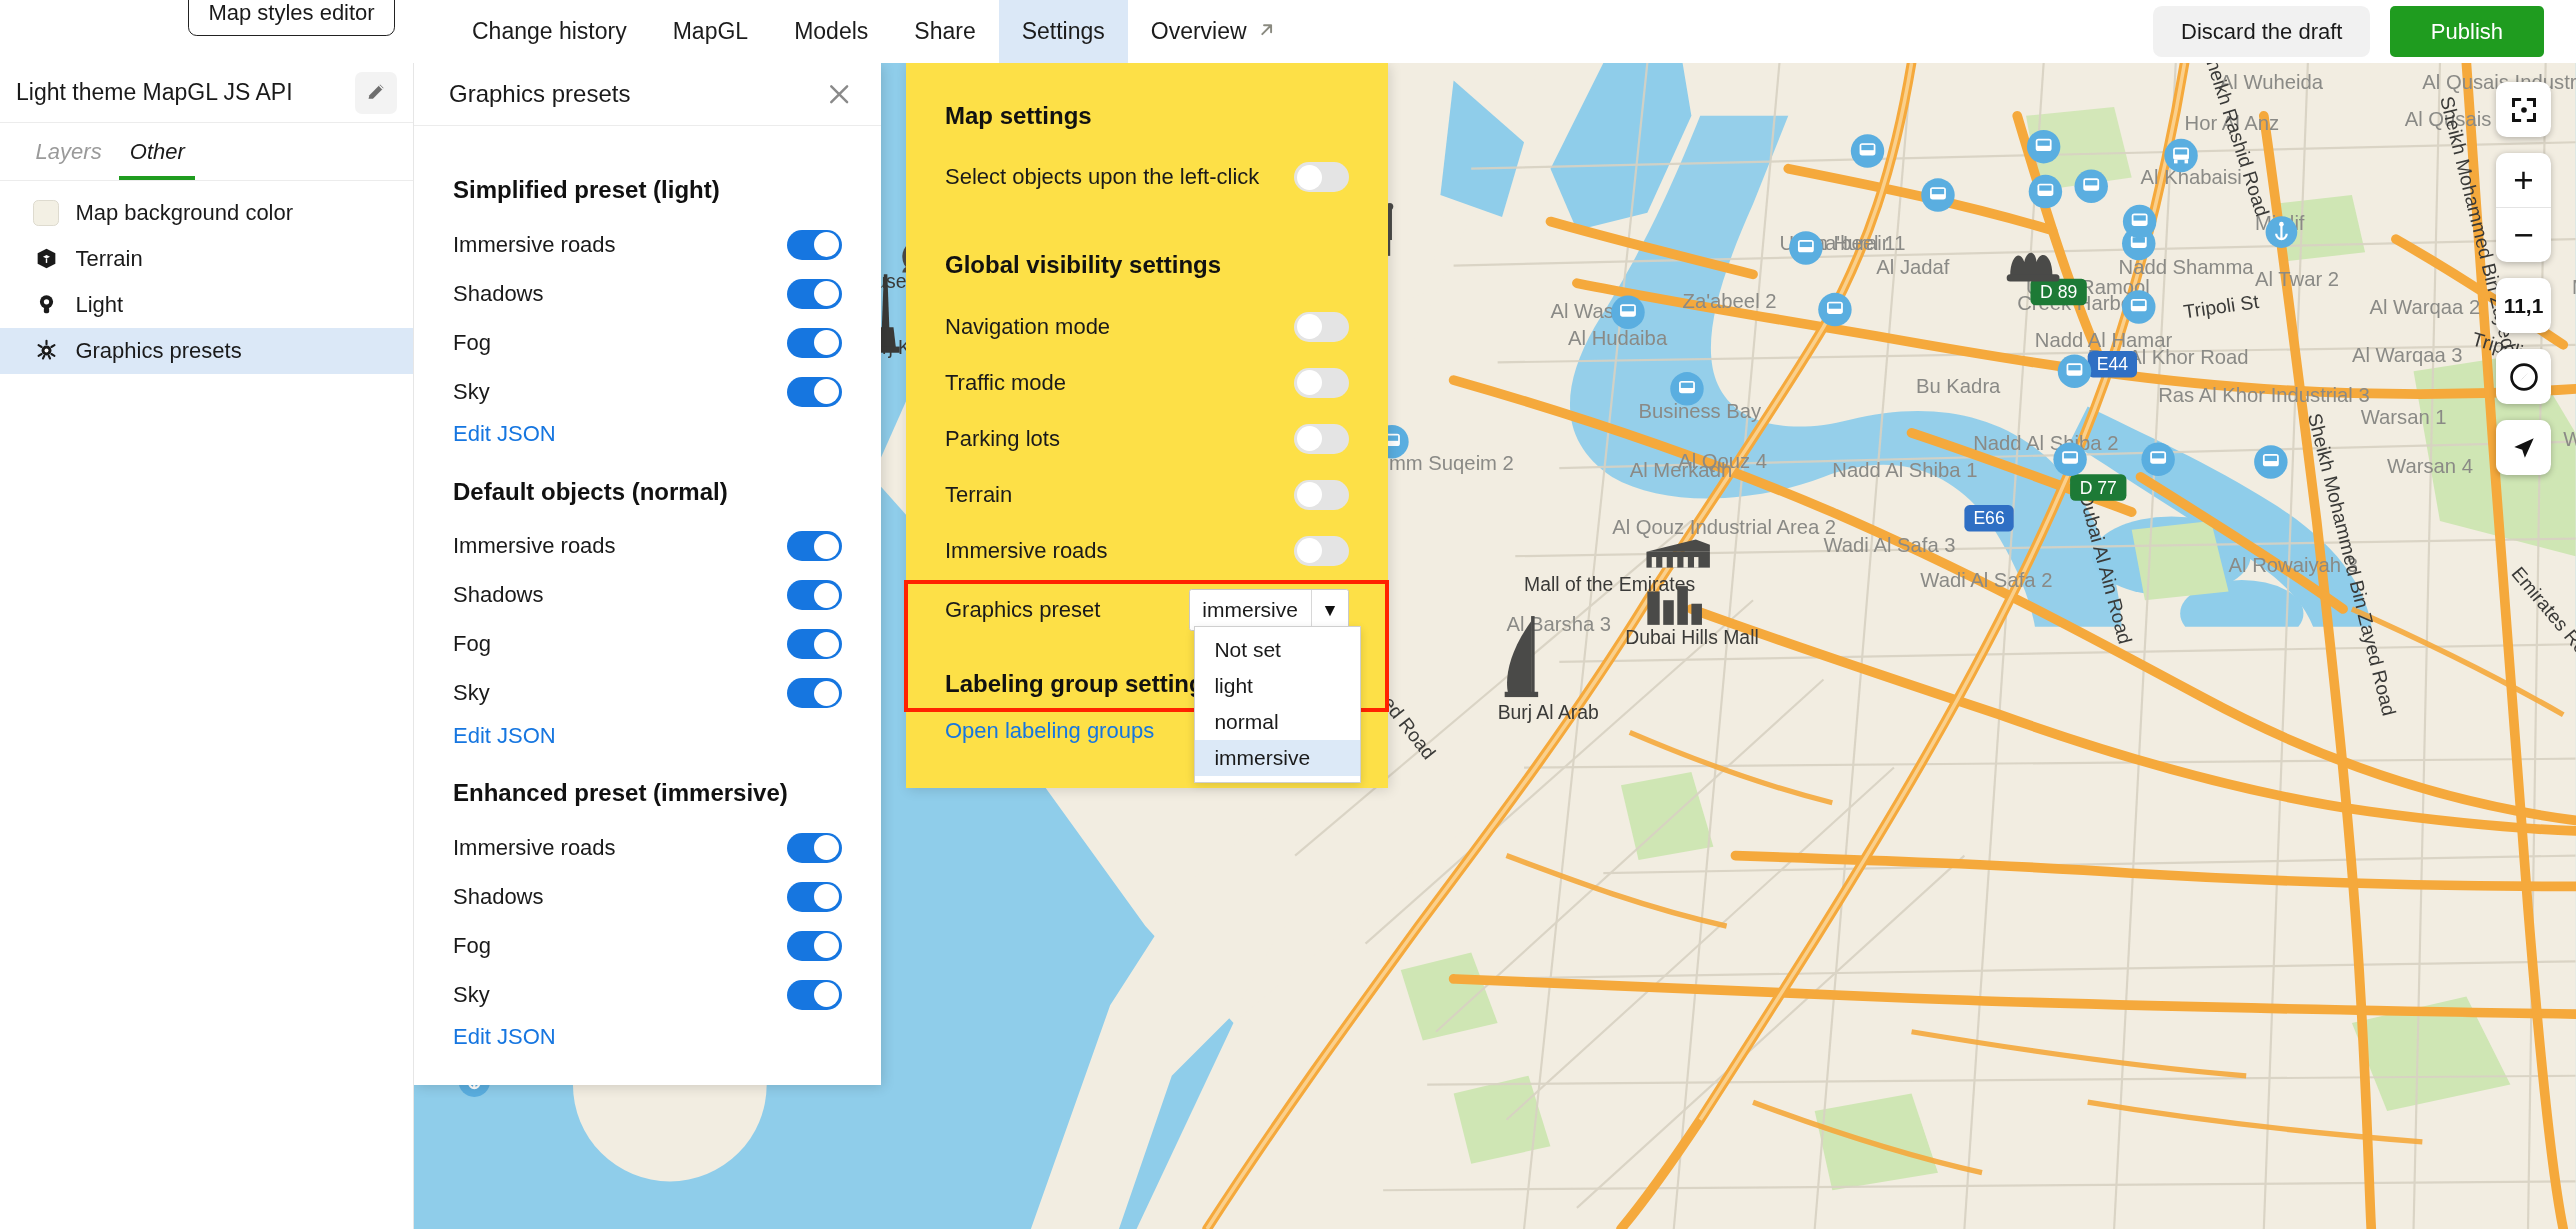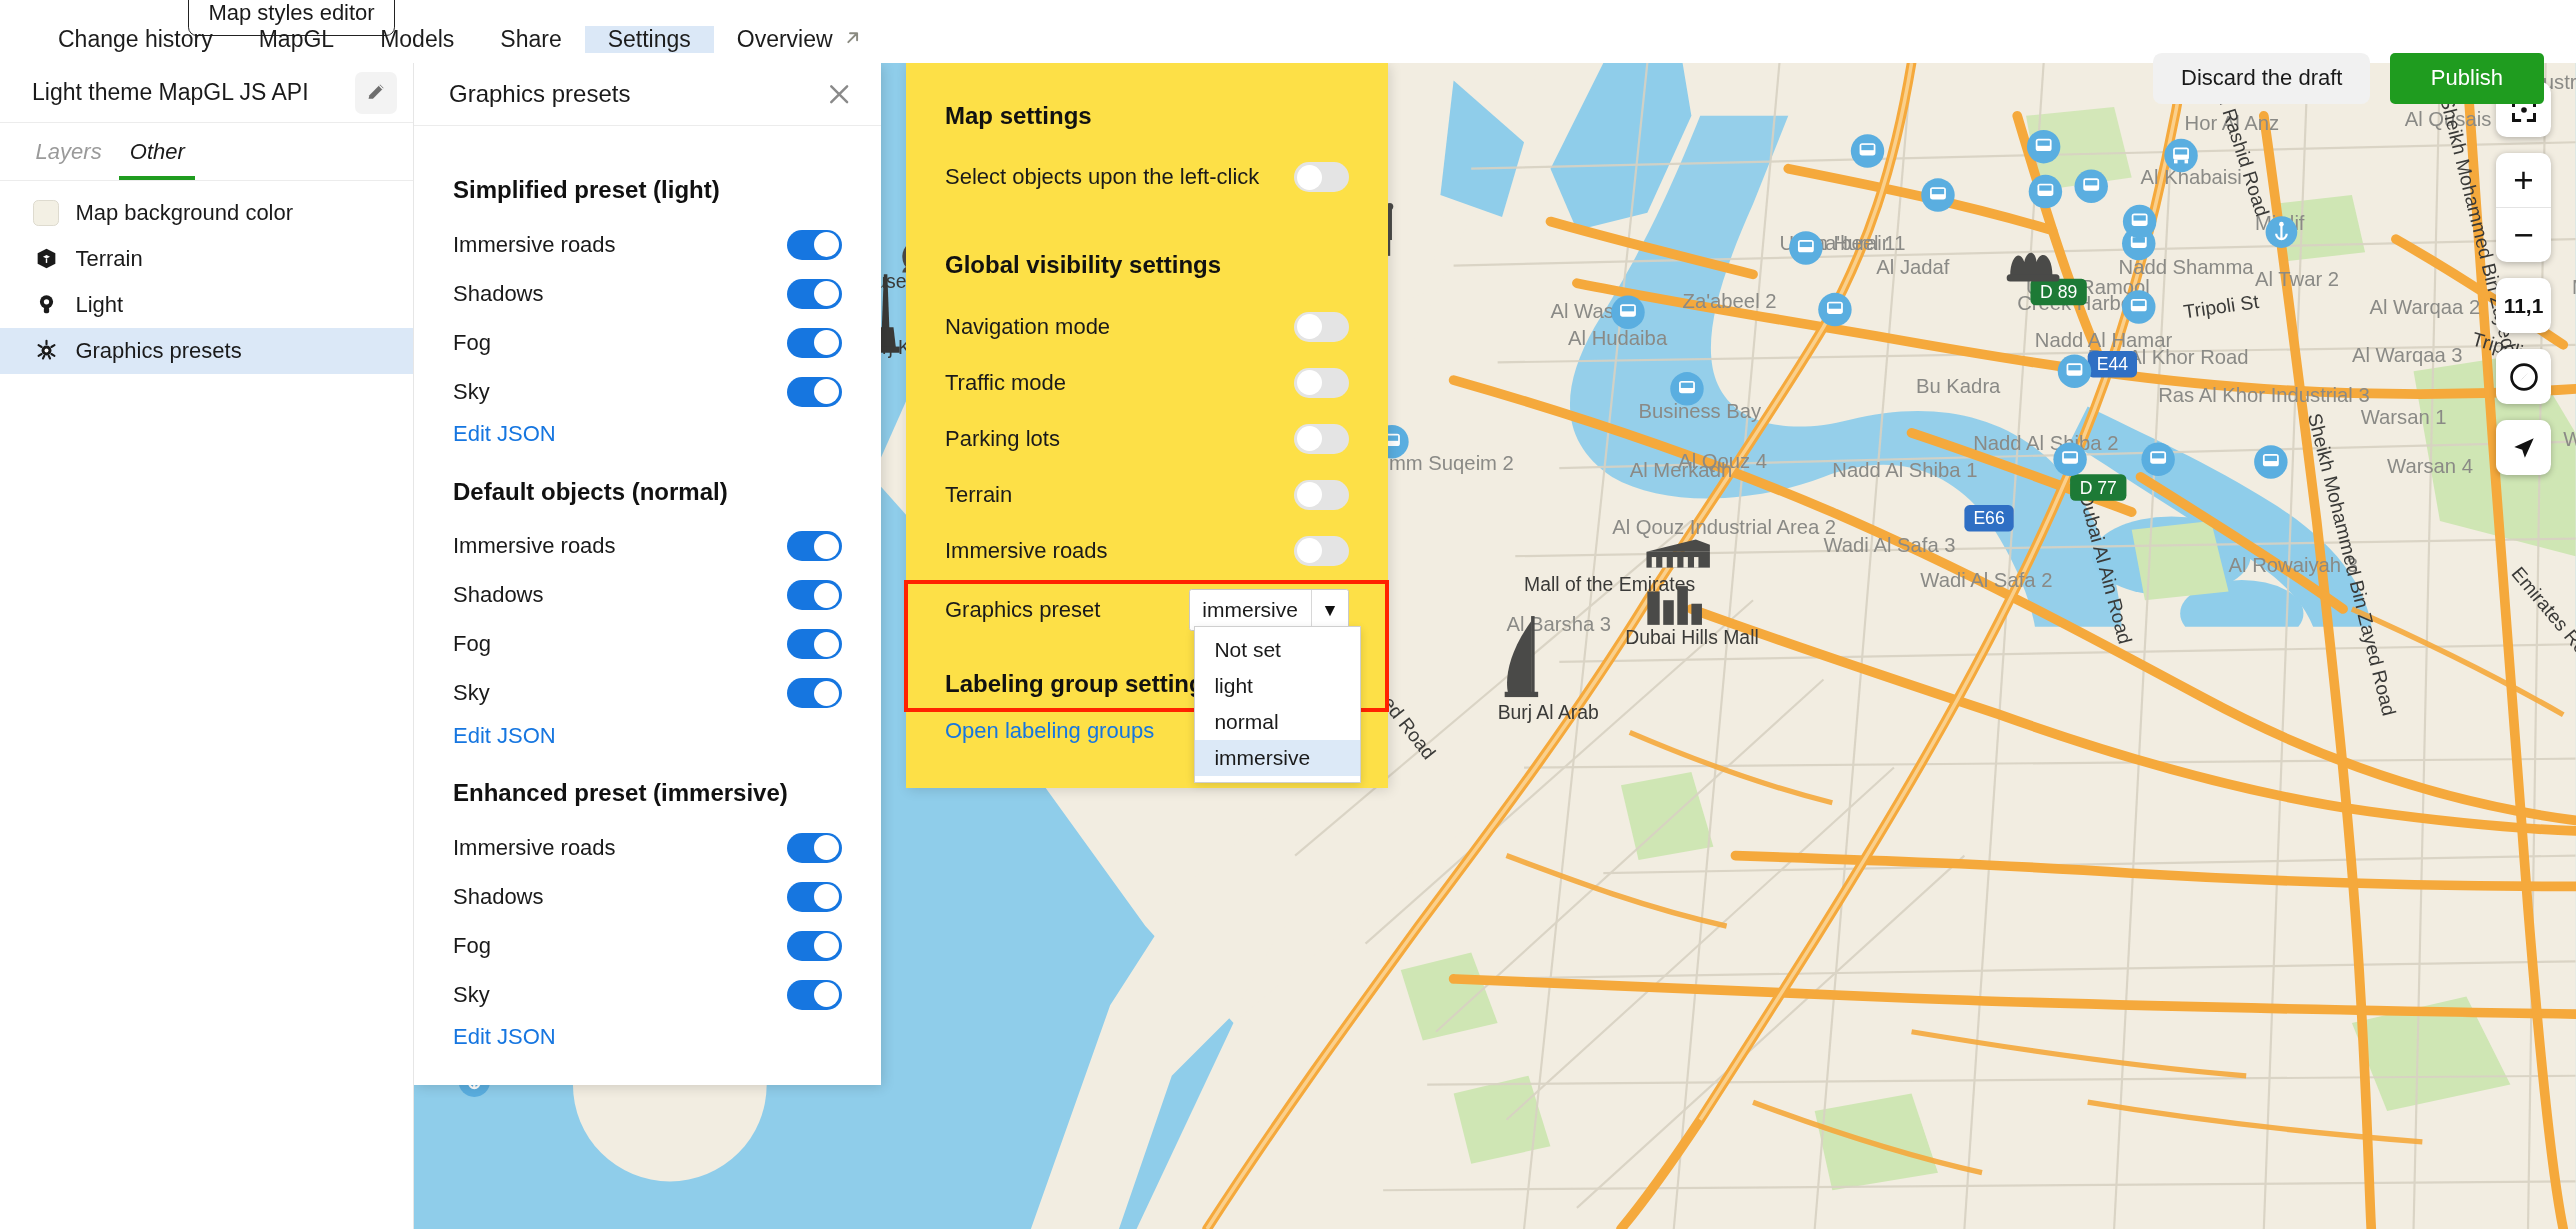--- a/index.html
+++ b/index.html
@@ -7,23 +7,22 @@
     width: 2576px; height: 1230px;
     font-family: "Liberation Sans", sans-serif;
     background: #ffffff;
     overflow: hidden;
   }
   #root { position: relative; width: 2576px; height: 1230px; }
 
   
   .topbar {
     position: absolute; left: 0; top: 0; width: 2576px; height: 63px;
-    background: #ffffff; display: flex; align-items: flex-start;
+    background: #ffffff; display: flex; align-items: center;
     z-index: 60;
-    flex-direction: column;
   }
   .topbar-left { width: 414px; height: 63px; }
   .editor-pill {
     margin-left: 188px;
     border: 1.8px solid #222; border-radius: 8.8px;
     padding: 9.7px 19.4px; font-size: 22px; color: #1a1a1a;
     background: #fff; white-space: nowrap; cursor: pointer;
   }
   .nav-tabs { display: flex; align-items: stretch; height: 63px; margin-left: 35px; }
   .nav-tab {
@@ -47,21 +46,21 @@
     font-family: inherit; cursor: pointer;
   }
 
   
   .sidebar {
     position: absolute; left: 0; top: 63px; width: 414px; height: 1166px;
     background: #ffffff; border-right: 0.9px solid #e6e6e6; z-index: 50;
   }
   .sidebar-title-row {
     display: flex; align-items: center; height: 60px;
-    padding: 0 16px 0 32px; border-bottom: 0.9px solid #ececec;
+    padding: 0 16px 0 16px; border-bottom: 0.9px solid #ececec;
   }
   .sidebar-title { font-size: 23px; color: #1a1a1a; flex: 1; white-space: nowrap; }
   .edit-pencil-btn {
     width: 42px; height: 42px; border-radius: 7px; background: #f3f3f3;
     display: flex; align-items: center; justify-content: center; cursor: pointer;
   }
   .sidebar-tabs {
     display: flex; align-items: flex-end; height: 58px;
     padding-left: 25px; border-bottom: 0.9px solid #ececec; gap: 7px; font-style: italic;
   }

